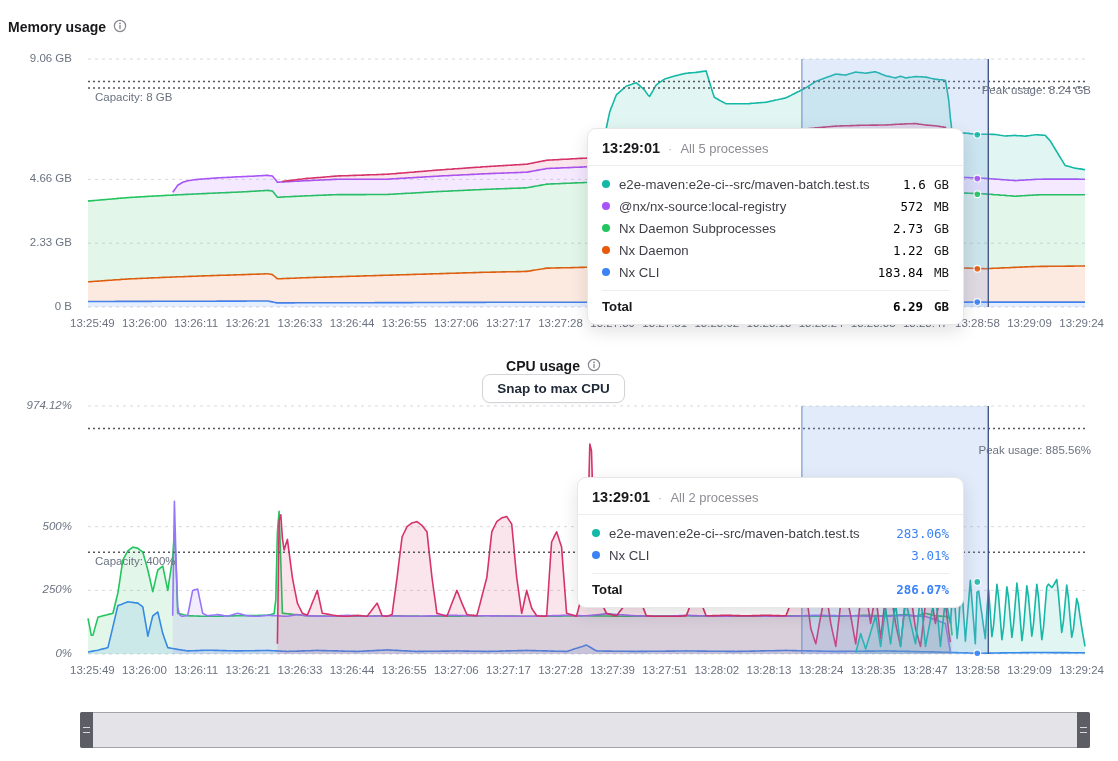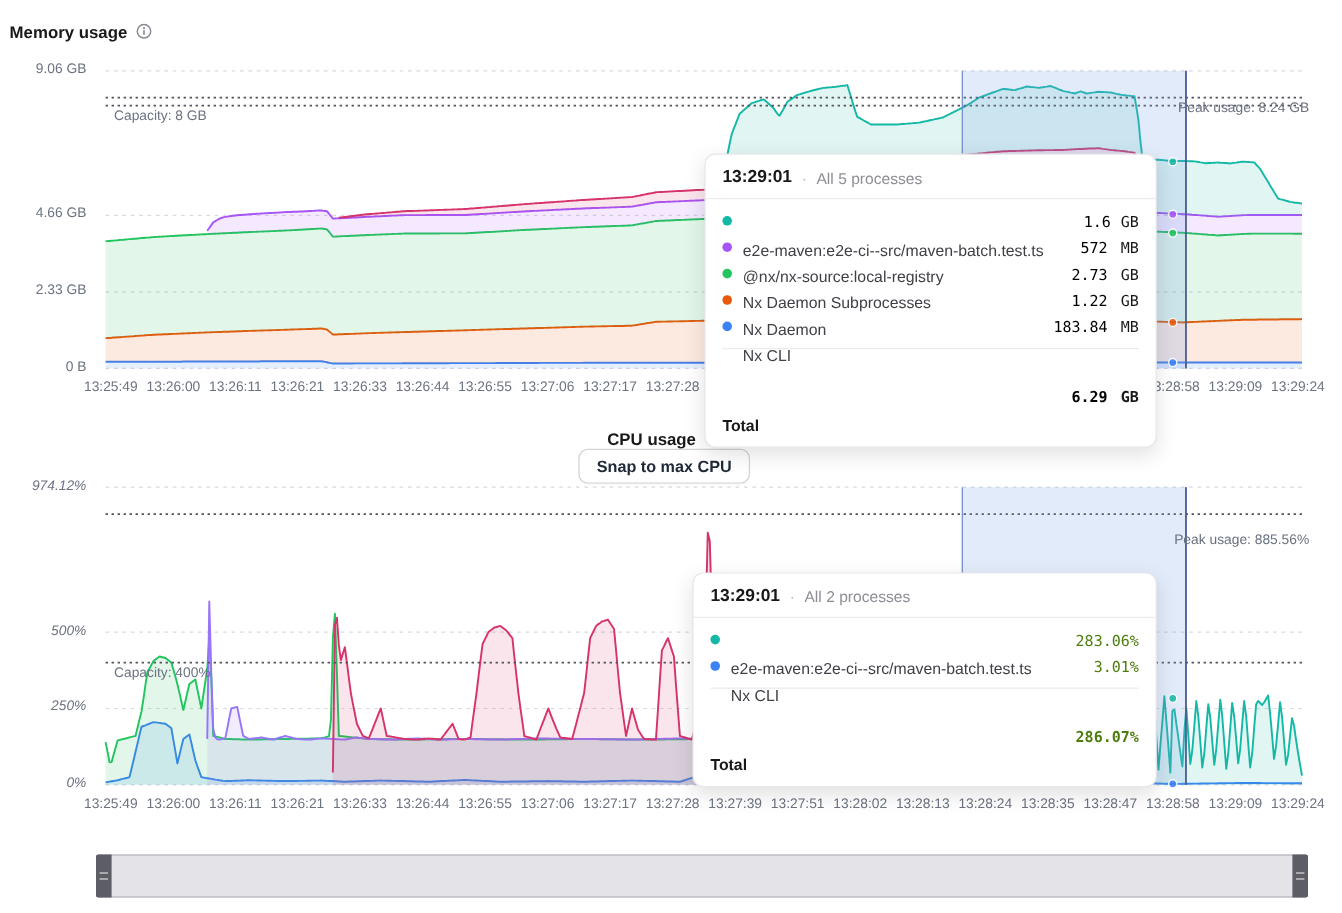--- a/index.html
+++ b/index.html
@@ -33,26 +33,26 @@
   .tooltip { position:absolute; background:#ffffff; border:1px solid #e7e7ea;
     border-radius:9px; box-shadow:0 6px 18px rgba(0,0,0,0.12); z-index:6; }
   .tt-header { display:flex; align-items:center; padding:11px 14px 9px 14px;
     border-bottom:1px solid #ececef; }
   .tt-time { font-size:14.5px; font-weight:700; color:#18181b; }
   .tt-sep { color:#b6b6bd; margin:0 8px; font-size:13px; }
   .tt-sub { font-size:13px; color:#8d8d95; }
   .tt-rows { padding:7px 14px 4px 14px; }
   .tt-row { display:flex; align-items:center; height:22px; }
   .tt-dot { width:8px; height:8px; border-radius:50%; margin-right:9px; flex:none; }
-  .tt-name { font-size:13.2px; color:#3f3f46; flex:1; white-space:nowrap;margin-top:48px; }
+  .tt-name { font-size:13.2px; color:#3f3f46; flex:1; white-space:nowrap; }
   .tt-num { font-family:"DejaVu Sans Mono", monospace; font-size:12.5px; color:#000000;
     min-width:56px; text-align:right; }
   .tt-unit { font-family:"DejaVu Sans Mono", monospace; font-size:12.5px; color:#18181b;
     width:22px; text-align:right; margin-left:4px; }
-  .tt-val { font-family:"DejaVu Sans Mono", monospace; font-size:12.5px; color:#4d7c0f; text-align:right; }
+  .tt-val { font-family:"DejaVu Sans Mono", monospace; font-size:12.5px; color:#3b82f6; text-align:right; }
   .tt-total { display:flex; align-items:center; margin:3px 14px 0 14px;
     border-top:1px solid #ececef; padding:8px 0 10px 0; }
   .tt-total .tt-name { font-weight:700; color:#18181b; }
   .tt-total .tt-num, .tt-total .tt-unit, .tt-total .tt-val { font-weight:700; }
 
   .range-bar { position:absolute; left:80px; top:712px; width:1010px; height:36px;
     background:#e4e4e8; border:1px solid #a3a3ab; border-radius:2px; cursor:pointer; }
   .range-handle { position:absolute; top:-1px; width:13px; height:36px;
     background:#5d5d66; display:flex; align-items:center; justify-content:center; cursor:ew-resize; }
   .range-handle.left { left:-1px; border-radius:2px 0 0 2px; }

